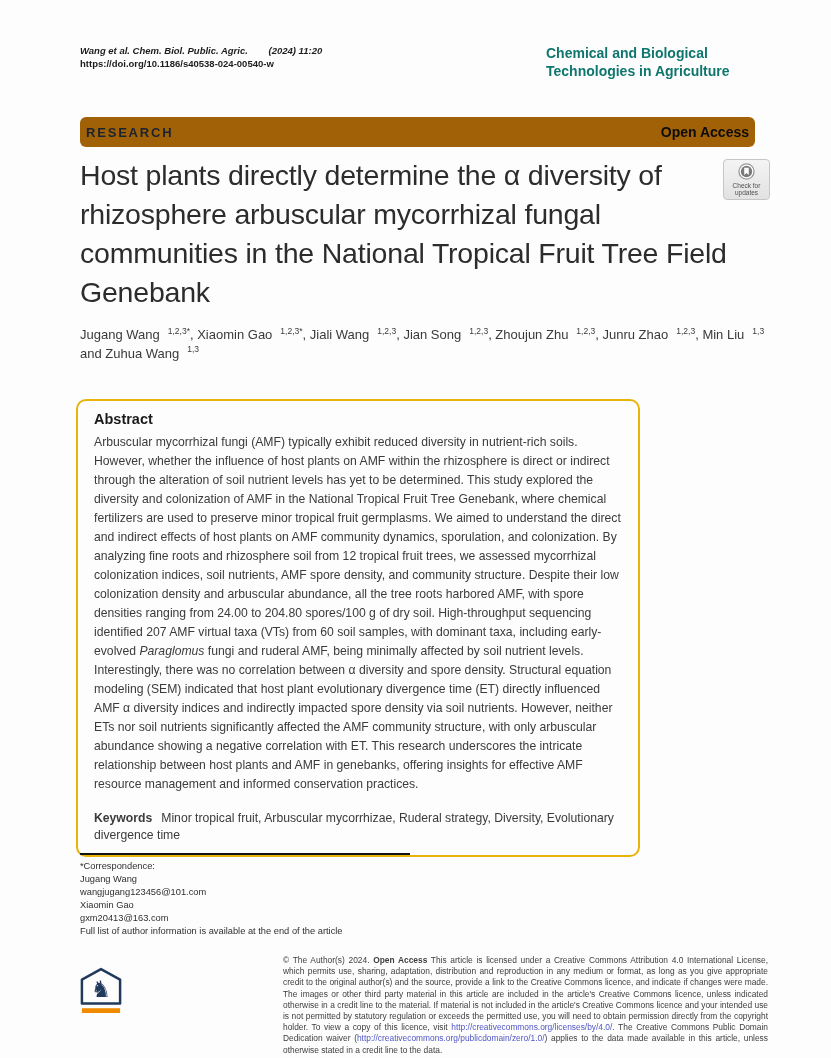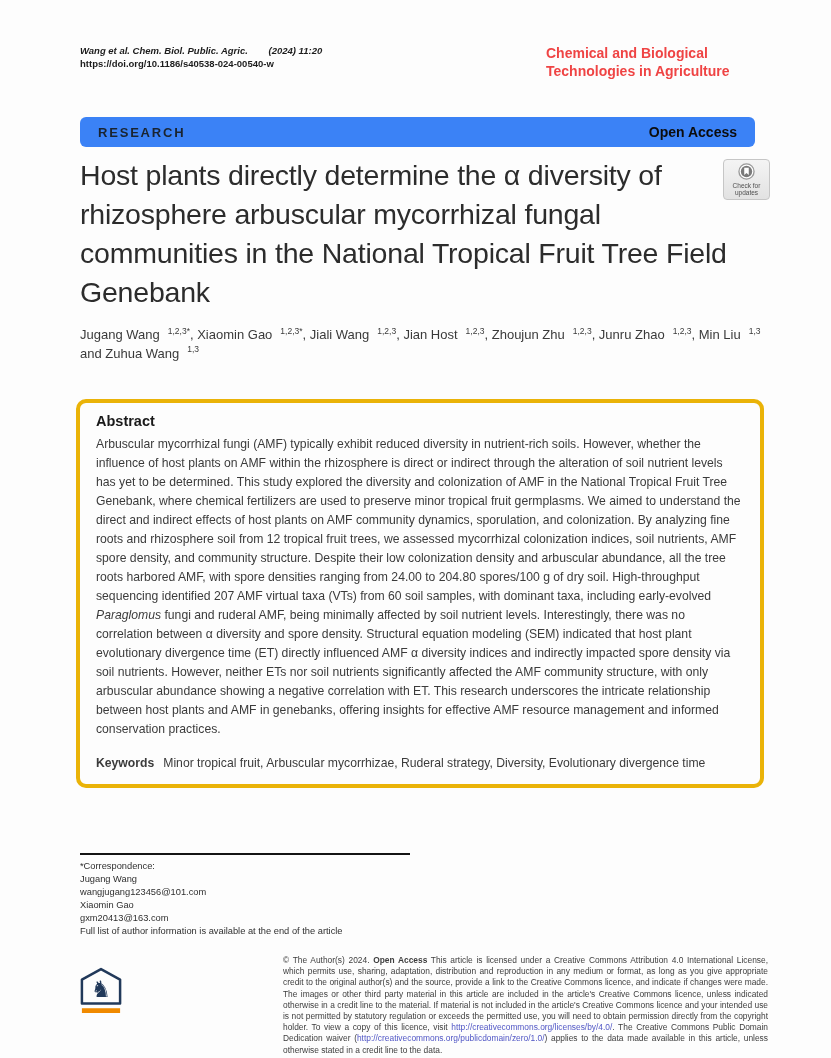--- a/index.html
+++ b/index.html
@@ -6,43 +6,43 @@
   html,body { background:#ffffff; }
   body { font-family:"Liberation Sans", sans-serif; }
   .page { position:relative; width:831px; height:1058px; background:#fdfdfd; overflow:hidden; }
 
   
   .header { position:absolute; top:45px; left:80px; width:678px; display:flex; justify-content:space-between; }
   .citation { font-size:9.5px; font-weight:700; color:#1d1d1d; line-height:12.5px; }
   .citation .cite-main { font-style:italic; }
   .citation .cite-issue { font-style:italic; margin-left:18px; }
   .doi { font-size:9.5px; font-weight:700; color:#1d1d1d; text-decoration:none; }
-  .journal-name { width:212px; font-size:14px; font-weight:700; color:#ef4444; line-height:17.5px; }
+  .journal-name { width:212px; font-size:14px; font-weight:700; color:#0f766e; line-height:17.5px; }
 
   
-  .banner { position:absolute; top:117px; left:80px; width:675px; height:30px; background:#3b82f6;
-            border-radius:6px; display:flex; align-items:center; justify-content:space-between; padding:0 18px; }
+  .banner { position:absolute; top:117px; left:80px; width:675px; height:30px; background:#a16207;
+            border-radius:6px; display:flex; align-items:center; justify-content:space-between; padding:0 6px; }
   .banner .research { font-size:13px; font-weight:700; letter-spacing:1.8px; color:#1a2430; }
   .banner .open-access { font-size:14px; font-weight:700; color:#0c0c0c; }
 
   
   .title-block { position:absolute; top:156px; left:80px; width:690px; }
   .check-badge { float:right; width:47px; height:41px; margin:3px 0 6px 14px;
                  background:linear-gradient(#f4f4f4,#e2e2e2); border:1px solid #c6c6c6; border-radius:4px;
                  display:flex; flex-direction:column; align-items:center; justify-content:center; cursor:pointer; }
   .check-badge .txt { font-size:6.5px; line-height:7.5px; color:#4e4e4e; text-align:center; }
   .check-badge svg { display:block; margin-bottom:2px; }
   h1.title { font-size:28.5px; font-weight:400; line-height:39px; color:#2c2c2c; letter-spacing:-0.2px; }
 
   
   .authors { position:absolute; top:326px; left:80px; width:690px; font-size:13px; line-height:18.5px; color:#3a3a3a; }
   .authors sup { font-size:8.5px; line-height:0;margin-left:8px; }
 
   
-  .abstract-box { position:absolute; top:399px; left:76px; width:688px; border:4px solid #eab308;
+  .abstract-box { position:absolute; top:399px; left:76px; width:564px; border:2px solid #eab308;
                   border-radius:10px; padding:10px 15px 12px 16px; background:#fdfdfd; }
   .abstract-box h2 { font-size:14.5px; font-weight:700; color:#1a1a1a; margin-bottom:6px; }
   .abstract-text { font-size:12.2px; line-height:19px; color:#3b3b3b; text-align:left; }
   .keywords { margin-top:16px; font-size:12.2px; line-height:16.6px; color:#3b3b3b; }
   .keywords .kw-label { font-weight:700; margin-right:9px; }
 
   
   .correspondence { position:absolute; top:853px; left:80px; width:420px; }
   .correspondence .rule { width:330px; height:2px; background:#141414; margin-bottom:5px; }
   .correspondence .corr-lines { font-size:9.3px; line-height:13px; color:#2f2f2f; }
@@ -83,21 +83,21 @@
         <circle cx="9" cy="9" r="8" fill="#ffffff" stroke="#9a9a9a" stroke-width="1.4"></circle>
         <circle cx="9" cy="9" r="6" fill="#7a7a7a"></circle>
         <path d="M6.6 5 h4.8 v7.6 l-2.4 -1.9 -2.4 1.9 z" fill="#ffffff"></path>
       </svg>
       <div class="txt">Check for</div>
       <div class="txt">updates</div>
     </div>
     <h1 class="title">Host plants directly determine the α diversity of rhizosphere arbuscular mycorrhizal fungal communities in the National Tropical Fruit Tree Field Genebank</h1>
   </div>
 
-  <div class="authors"><span>Jugang Wang</span><sup>1,2,3*</sup><span>, Xiaomin Gao</span><sup>1,2,3*</sup><span>, Jiali Wang</span><sup>1,2,3</sup><span>, Jian Host</span><sup>1,2,3</sup><span>, Zhoujun Zhu</span><sup>1,2,3</sup><span>, Junru Zhao</span><sup>1,2,3</sup><span>, Min Liu</span><sup>1,3</sup><span> and Zuhua Wang</span><sup>1,3</sup></div>
+  <div class="authors"><span>Jugang Wang</span><sup>1,2,3*</sup><span>, Xiaomin Gao</span><sup>1,2,3*</sup><span>, Jiali Wang</span><sup>1,2,3</sup><span>, Jian Song</span><sup>1,2,3</sup><span>, Zhoujun Zhu</span><sup>1,2,3</sup><span>, Junru Zhao</span><sup>1,2,3</sup><span>, Min Liu</span><sup>1,3</sup><span> and Zuhua Wang</span><sup>1,3</sup></div>
 
   <div class="abstract-box">
     <h2>Abstract</h2>
     <div class="abstract-text"><span>Arbuscular mycorrhizal fungi (AMF) typically exhibit reduced diversity in nutrient-rich soils. However, whether the influence of host plants on AMF within the rhizosphere is direct or indirect through the alteration of soil nutrient levels has yet to be determined. This study explored the diversity and colonization of AMF in the National Tropical Fruit Tree Genebank, where chemical fertilizers are used to preserve minor tropical fruit germplasms. We aimed to understand the direct and indirect effects of host plants on AMF community dynamics, sporulation, and colonization. By analyzing fine roots and rhizosphere soil from 12 tropical fruit trees, we assessed mycorrhizal colonization indices, soil nutrients, AMF spore density, and community structure. Despite their low colonization density and arbuscular abundance, all the tree roots harbored AMF, with spore densities ranging from 24.00 to 204.80 spores/100 g of dry soil. High-throughput sequencing identified 207 AMF virtual taxa (VTs) from 60 soil samples, with dominant taxa, including early-evolved </span><span style="font-style: italic;">Paraglomus</span><span> fungi and ruderal AMF, being minimally affected by soil nutrient levels. Interestingly, there was no correlation between α diversity and spore density. Structural equation modeling (SEM) indicated that host plant evolutionary divergence time (ET) directly influenced AMF α diversity indices and indirectly impacted spore density via soil nutrients. However, neither ETs nor soil nutrients significantly affected the AMF community structure, with only arbuscular abundance showing a negative correlation with ET. This research underscores the intricate relationship between host plants and AMF in genebanks, offering insights for effective AMF resource management and informed conservation practices.</span></div>
     <div class="keywords">
       <span class="kw-label">Keywords</span><span>Minor tropical fruit, Arbuscular mycorrhizae, Ruderal strategy, Diversity, Evolutionary divergence time</span>
     </div>
   </div>
 
   <div class="correspondence">

